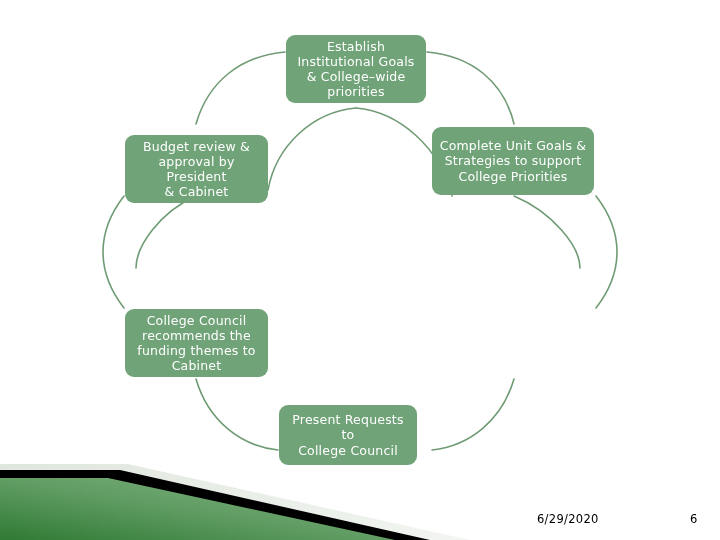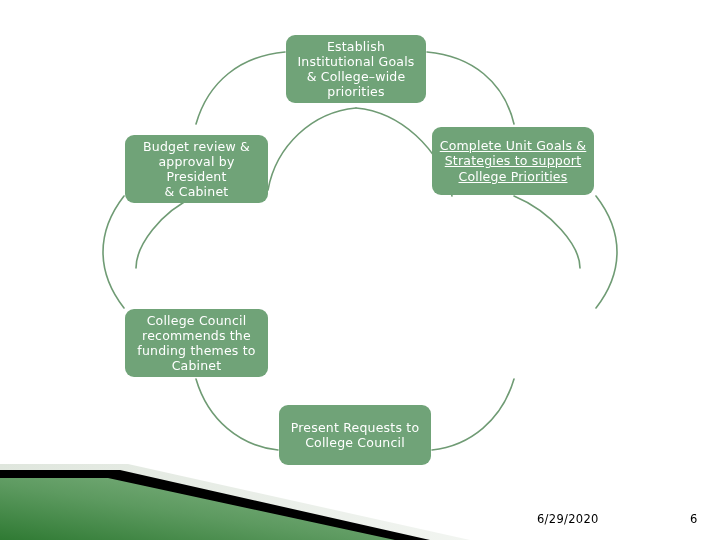--- a/index.html
+++ b/index.html
@@ -59,21 +59,21 @@
     font-size: 12.5px;
     letter-spacing: 0.2px;
     padding: 4px 6px;
   }
 
   #node-establish        { left: 286px; top: 35px;  width: 140px; height: 68px; }
   #node-budget-review    { left: 125px; top: 127px; width: 143px; height: 68px; }
   #node-complete-unit    { left: 432px; top: 127px; width: 162px; height: 68px; }
   #node-college-council  { left: 125px; top: 309px; width: 143px; height: 68px; }
   #node-complete-budget  { left: 428px; top: 309px; width: 170px; height: 68px; }
-  #node-present-requests { left: 279px; top: 405px; width: 152px; height: 60px; }
+  #node-present-requests { left: 279px; top: 405px; width: 138px; height: 60px; }
 
   
   #footer-date {
     position: absolute;
     left: 537px;
     top: 512px;
     font-size: 11.5px;
     color: #000000;
     letter-spacing: 0.3px;
   }
@@ -131,21 +131,21 @@
 
   <div class="node" id="node-establish" style="white-space: pre-line;">Establish
 Institutional Goals
 &amp; College–wide
 priorities</div>
 
   <div class="node" id="node-budget-review" style="white-space: pre-line; margin-top: 8px;">Budget review &amp;
 approval by President
 &amp; Cabinet</div>
 
-  <div class="node" id="node-complete-unit" style="white-space: pre-line; text-decoration: underline;">Complete Unit Goals &amp;
+  <div class="node" id="node-complete-unit" style="white-space: pre-line;">Complete Unit Goals &amp;
 Strategies to support
 College Priorities</div>
 
   <div class="node" id="node-college-council" style="white-space: pre-line;">College Council
 recommends the
 funding themes to
 Cabinet</div>
 
 
   <div class="node" id="node-present-requests" style="white-space: pre-line;">Present Requests to

